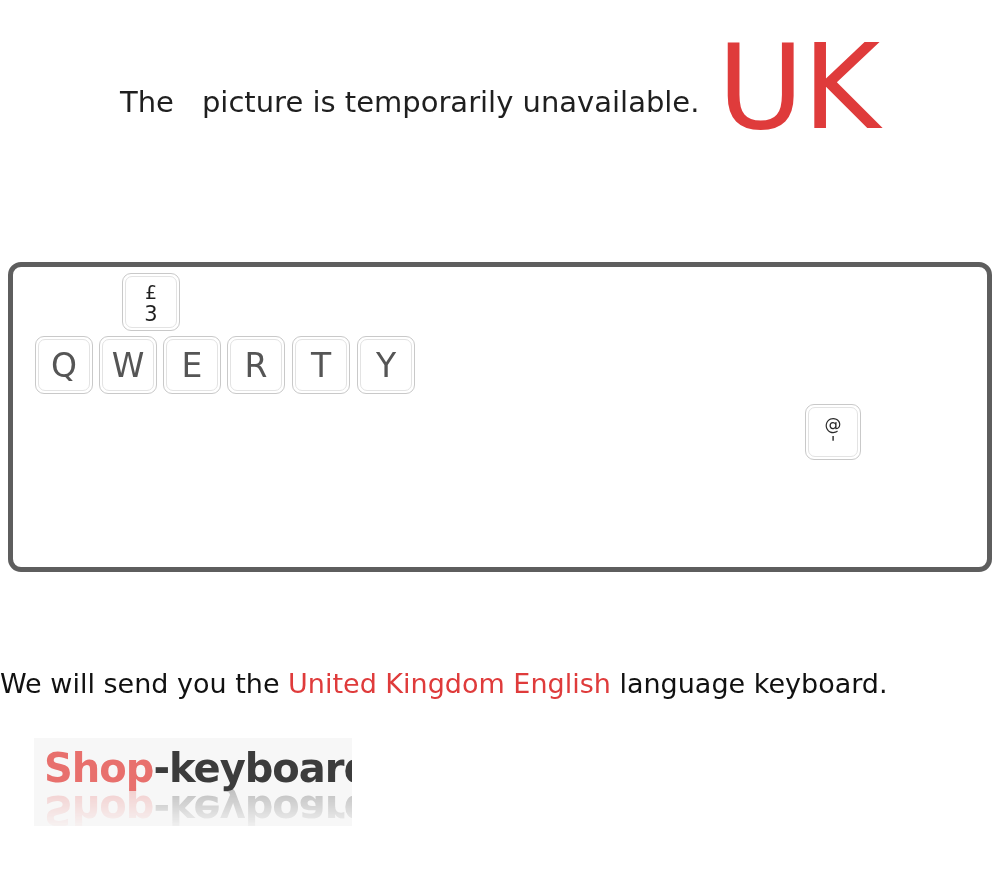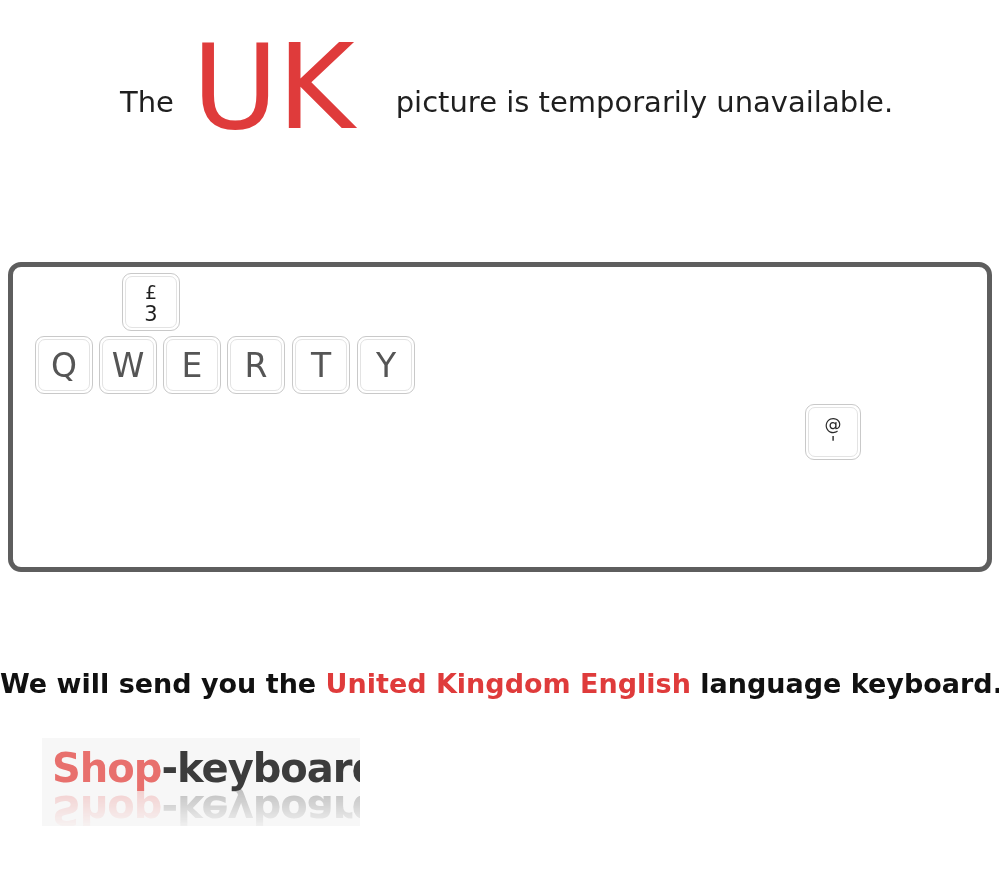--- a/index.html
+++ b/index.html
@@ -132,35 +132,34 @@
     font-size: 17px;
     line-height: 19px;
     color: #2a2a2a;
   }
 
   
   #footer-note {
     position: absolute;
     left: 0;
     top: 668px;
-    width: 805px;
-    text-align: center;
+    width: 999px;
+    text-align: left;
     font-size: 27px;
     color: #111111;
     white-space: nowrap;
-    font-weight: bold;
   }
   #footer-note .hl {
     color: #df3b3b;
   }
 
   
   #site-logo {
     position: absolute;
-    left: 42px;
+    left: 34px;
     top: 738px;
     width: 318px;
     height: 88px;
     background: #f7f7f7;
     overflow: hidden;
   }
   .logo-wordmark {
     position: absolute;
     left: 10px;
     top: 8px;
@@ -196,22 +195,22 @@
     -webkit-mask-image: linear-gradient(to top, rgba(0,0,0,1), rgba(0,0,0,0));
     mask-image: linear-gradient(to top, rgba(0,0,0,1), rgba(0,0,0,0));
   }
 </style>
 </head>
 <body>
 
 <div id="heading-row">
   <div class="heading-inner">
     <span id="heading-the">The</span>
+    <span id="heading-rest">picture is temporarily unavailable.</span>
     <span id="heading-country">UK</span>
-    <span id="heading-rest">picture is temporarily unavailable.</span>
   </div>
 </div>
 
 <div id="keyboard-container">
 
   <div class="key key-dual" style="left:109px; top:6px;">
     <span class="glyph-top">£</span>
     <span class="glyph-bottom">3</span>
   </div>
 

